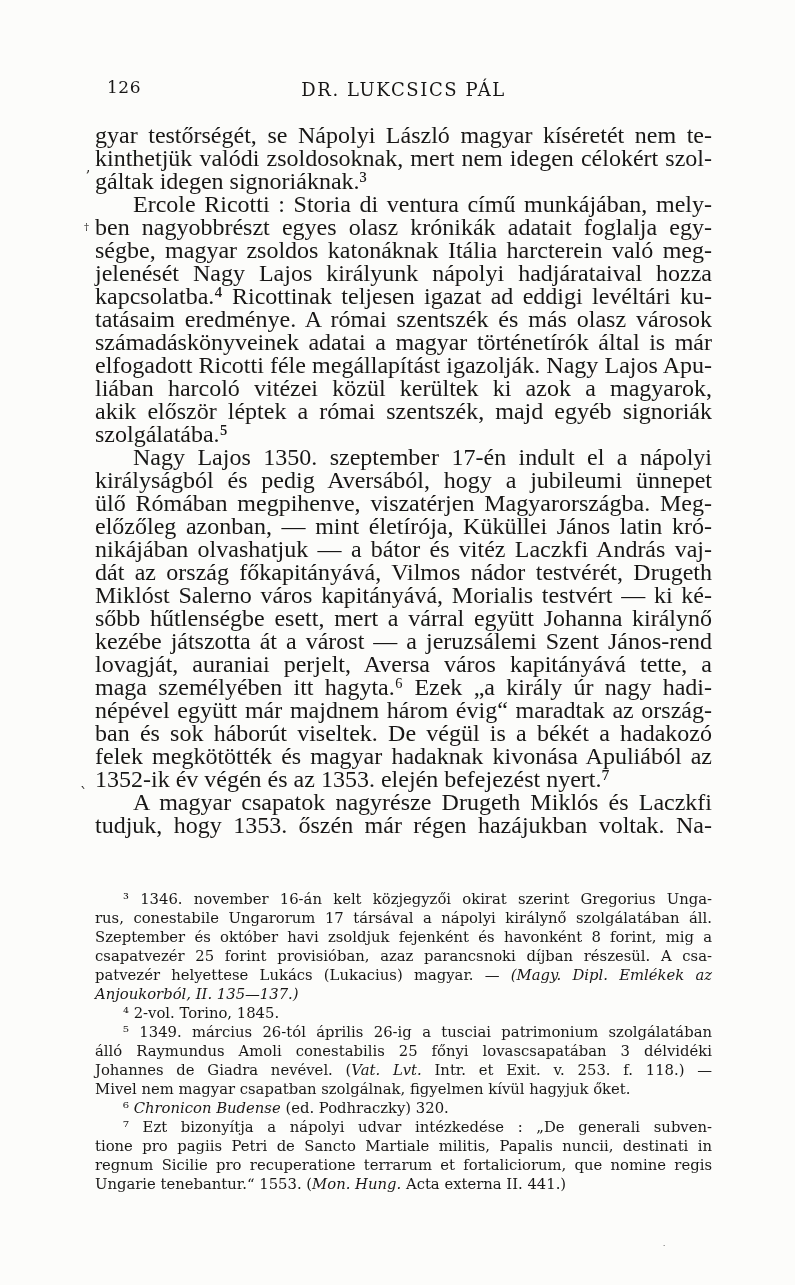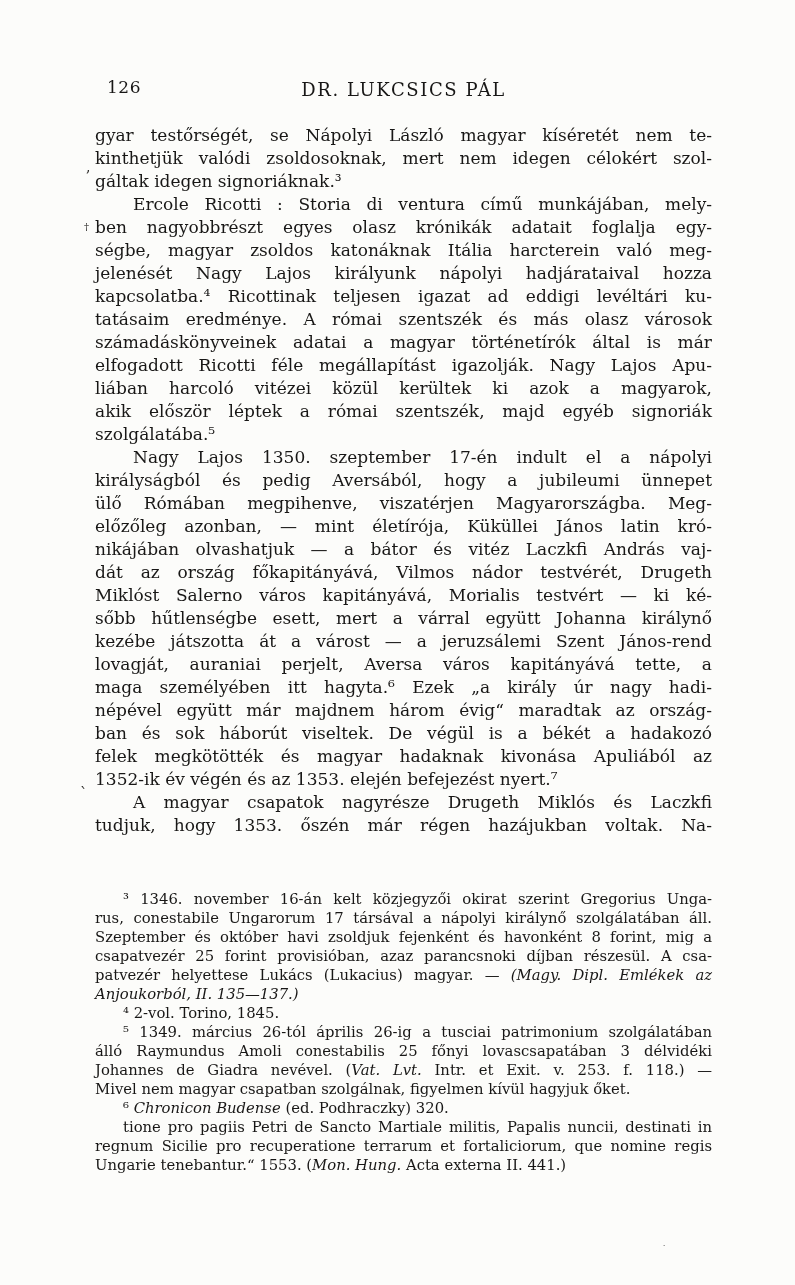--- a/index.html
+++ b/index.html
@@ -41,22 +41,23 @@
     text-align: center;
     font-size: 18px;
     letter-spacing: 1.6px;
   }
   
   .bodytext {
     position: absolute;
     top: 124px;
     left: 95px;
     width: 617px;
-    font-size: 17px;
+    font-size: 24px;
     line-height: 23px;
+    font-family: Liberation Serif, serif;
   }
   .line {
     text-align: justify;
     text-align-last: left;
     white-space: normal;
   }
   .line.full {
     text-align-last: justify;
   }
   .para.indent .line:first-child {
@@ -152,20 +153,21 @@
       <div class="para fn">
         <div class="line full">⁵ 1349. március 26-tól április 26-ig a tusciai patrimonium szolgálatában</div>
         <div class="line full">álló Raymundus Amoli conestabilis 25 főnyi lovascsapatában 3 délvidéki</div>
         <div class="line full">Johannes de Giadra nevével. (<i>Vat. Lvt.</i> Intr. et Exit. v. 253. f. 118.) —</div>
         <div class="line">Mivel nem magyar csapatban szolgálnak, figyelmen kívül hagyjuk őket.</div>
       </div>
       <div class="para fn">
         <div class="line">⁶ <i>Chronicon Budense</i> (ed. Podhraczky) 320.</div>
       </div>
       <div class="para fn">
+        <div class="line full">⁷ Ezt bizonyítja a nápolyi udvar intézkedése : „De generali subven-</div>
         <div class="line full">tione pro pagiis Petri de Sancto Martiale militis, Papalis nuncii, destinati in</div>
         <div class="line full">regnum Sicilie pro recuperatione terrarum et fortaliciorum, que nomine regis</div>
         <div class="line">Ungarie tenebantur.“ 1553. (<i>Mon. Hung.</i> Acta externa II. 441.)</div>
       </div>
     </div>
 
   <div id="marks">
       <span class="scan-mark" style="left: 86px; top: 160px; font-size: 14px;">,</span>
       <span class="scan-mark" style="left: 84px; top: 222px; font-size: 10px;">†</span>
       <span class="scan-mark" style="left: 80px; top: 786px; font-size: 15px;">`</span>

